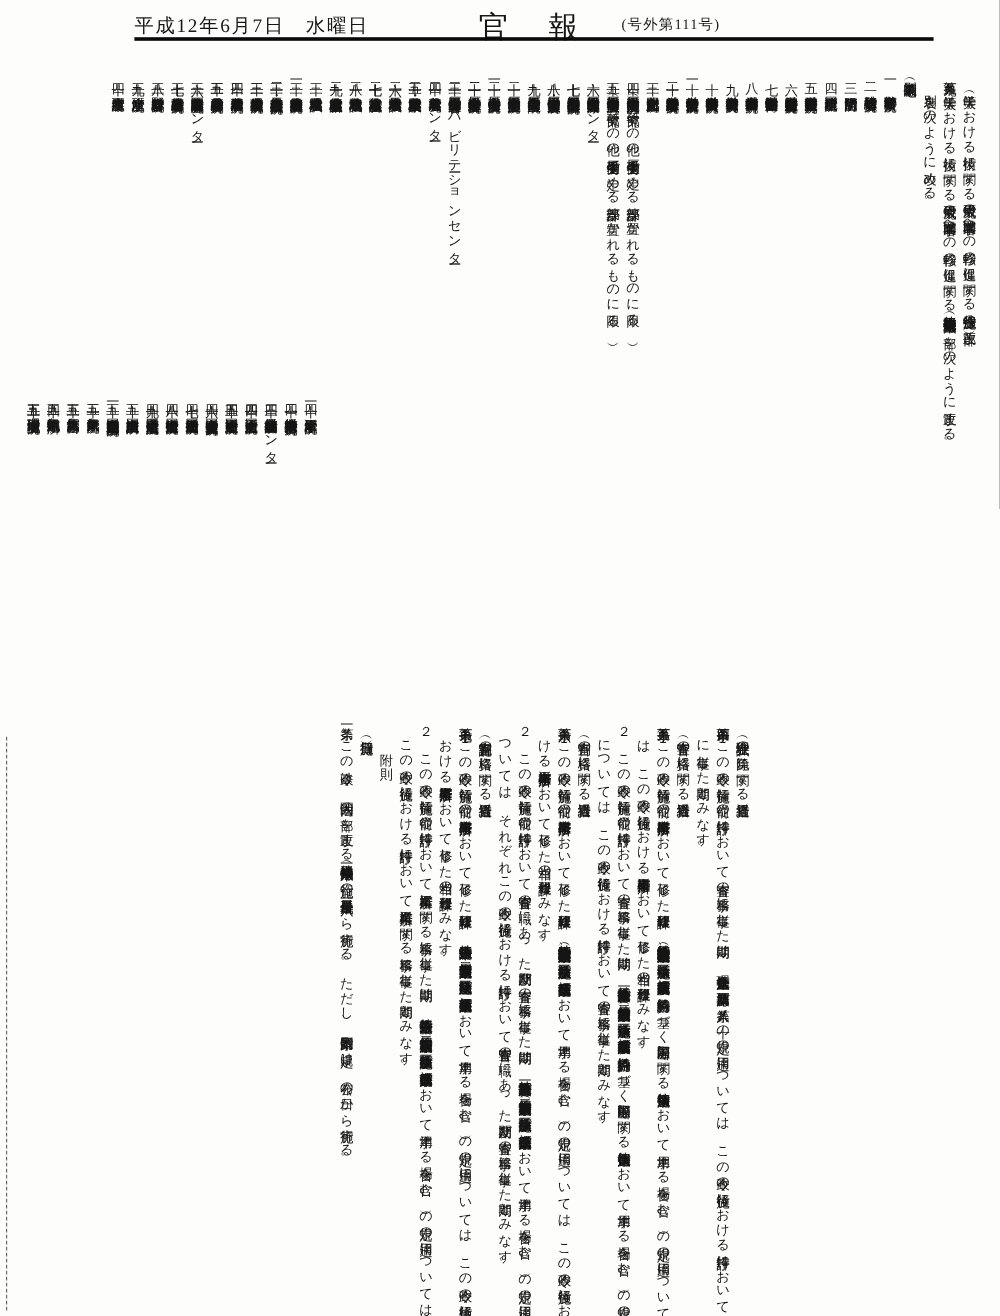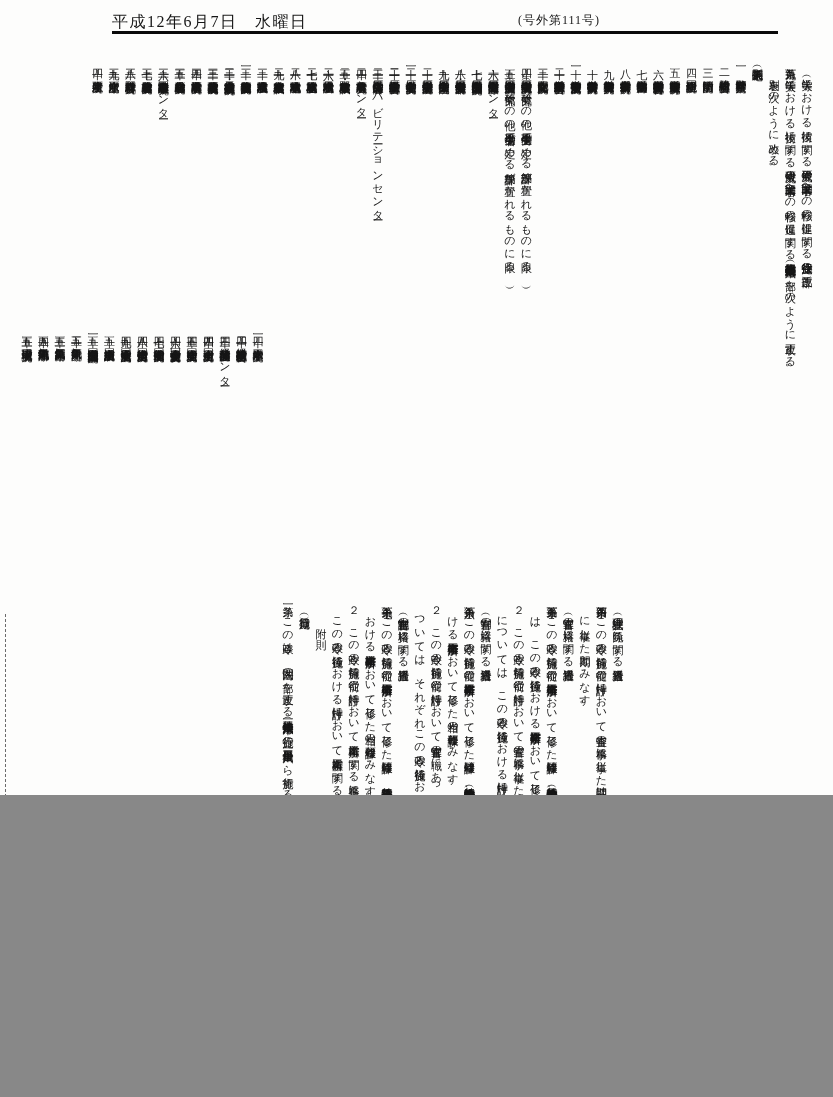--- a/index.html
+++ b/index.html
@@ -1,17 +1,17 @@
 <!DOCTYPE html>
 <html lang="ja"><head>
 <meta charset="utf-8">
 <style>
   html,body { margin:0; padding:0; background:#888; }
   .page {
-    position:relative; width:833px; height:795px; margin:0 auto;
+    position:relative; width:833px; height:1097px; margin:0 auto;
     background:#fdfdfc; color:#161616; overflow:hidden;
     font-family:"Liberation Serif","DejaVu Serif",serif;
   }
   
   .hdr-date  { position:absolute; left:112px; top:12px; font-size:16px; letter-spacing:1.5px; white-space:pre; }
   .hdr-title { position:absolute; left:399px; top:6px;  font-size:25px; letter-spacing:33px; white-space:pre; }
   .hdr-issue { position:absolute; left:518px; top:12px; font-size:12px; letter-spacing:1px; white-space:pre; }
   .hdr-rule  { position:absolute; left:112px; top:31px; width:666px; height:0; border-top:3px solid #0a0a0a; }
   
   .dan { position:absolute; writing-mode:vertical-rl; text-orientation:mixed; }
@@ -28,20 +28,21 @@
   p.li    { padding-top:33px; text-indent:-33px; }    
   
   .edge-dash { position:absolute; left:5px; top:614px; height:478px; width:0; border-left:1.5px dashed #6a6a6a; }
 </style>
 </head>
 <body>
 
 <div class="page">
 
   <div class="hdr-date">平成12年6月7日　水曜日</div>
+  <div class="hdr-title">官報</div>
   <div class="hdr-issue">(号外第111号)</div>
   <div class="hdr-rule"></div>
 
   <div class="dan dan-top">
 
   <p class="h">（大学等における技術に関する研究成果の民間事業者への移転の促進に関する法律施行令の一部改正）</p>
       <p class="a">第百九条　大学等における技術に関する研究成果の民間事業者への移転の促進に関する法律施行令（平成十年政令第二百六十五号）の一部を次のように改正する。</p>
       <p class="ind1">別表を次のように改める。</p>
       <p class="flush">別表（第七条関係）</p>
       <p class="li">一　警察庁科学警察研究所</p>

